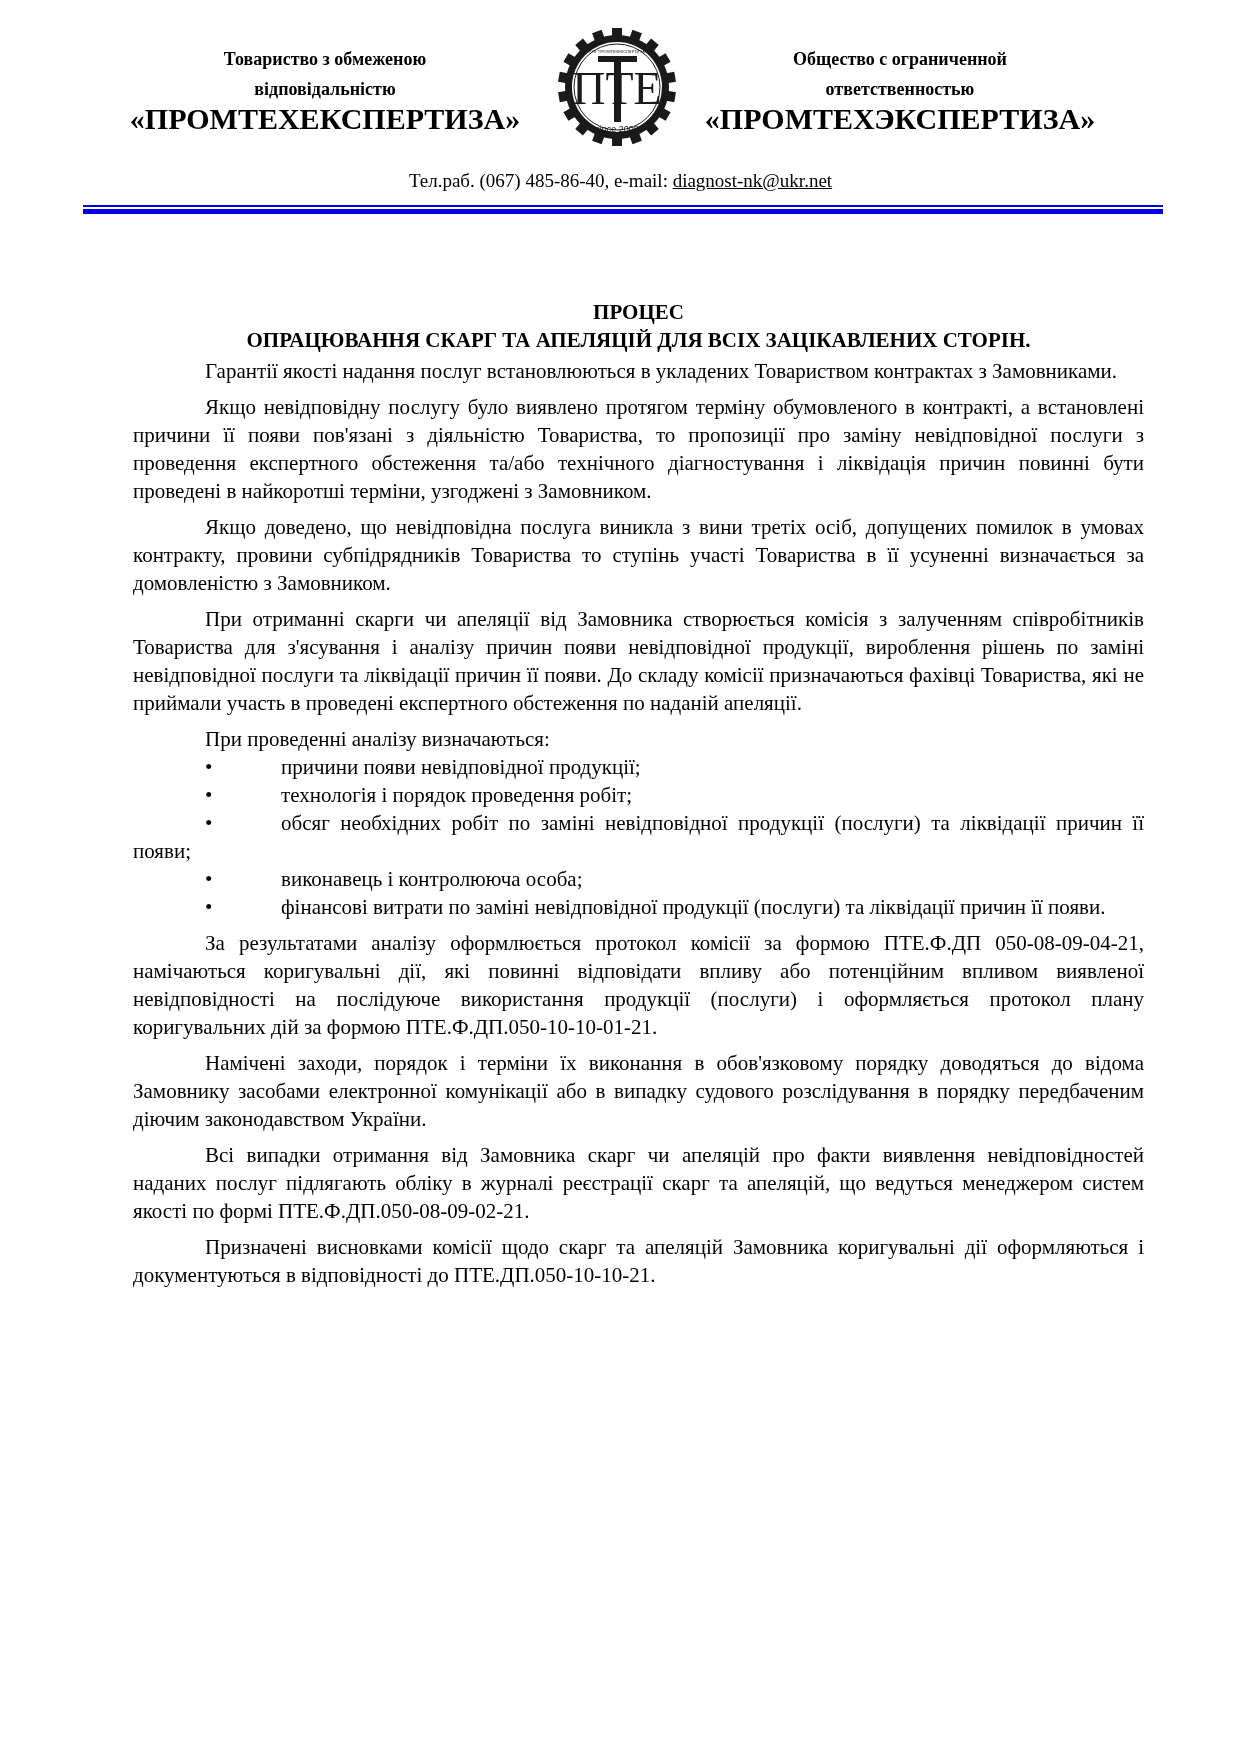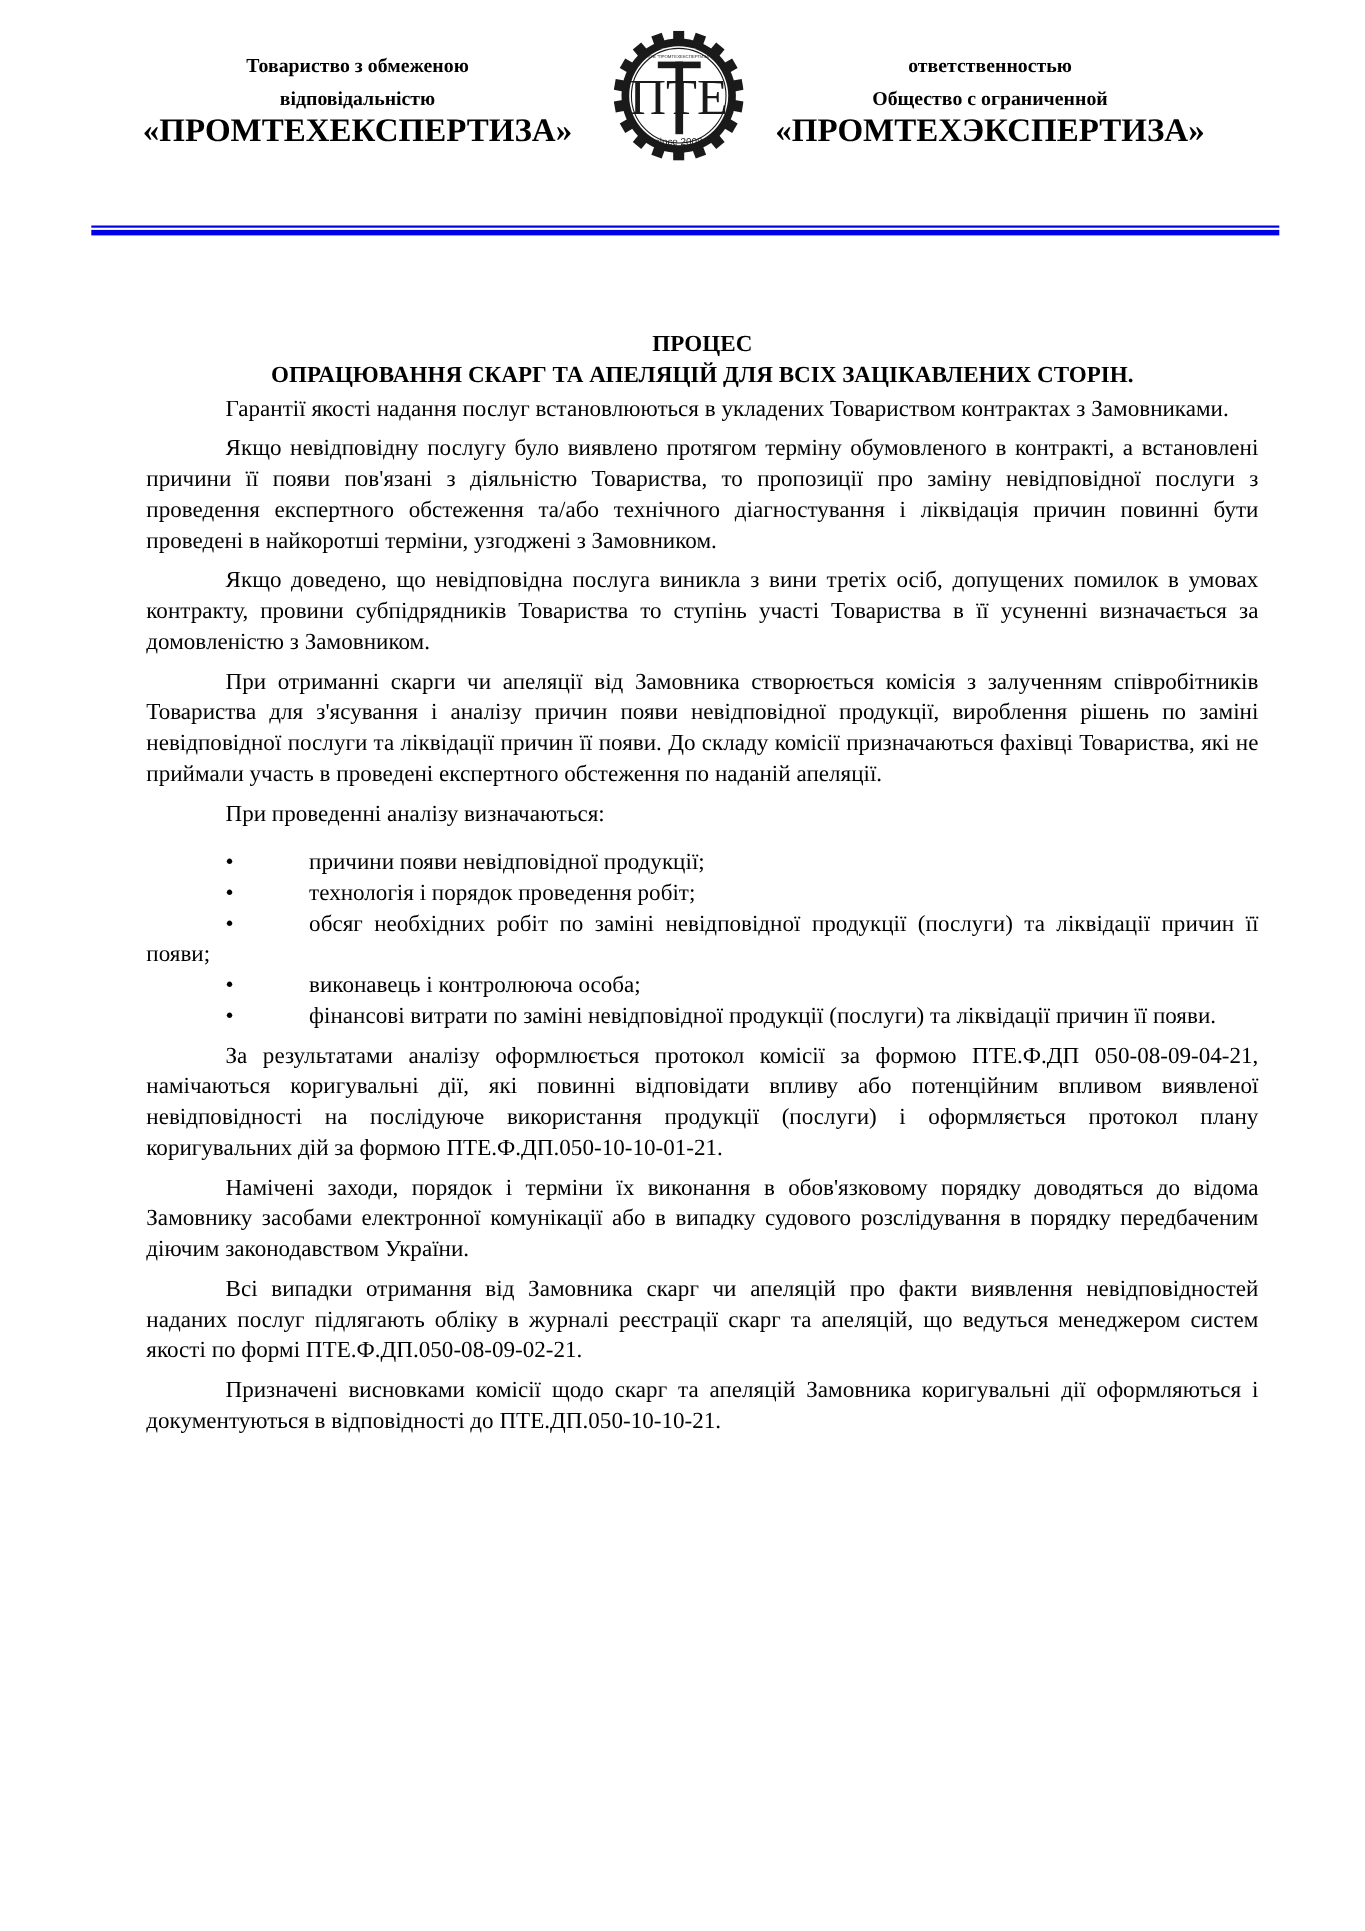--- a/index.html
+++ b/index.html
@@ -22,21 +22,21 @@
 
   .rule-thin { position: absolute; left: 83px; top: 205px; width: 1080px; height: 2px; background: #0000e6; }
   .rule-thick { position: absolute; left: 83px; top: 209px; width: 1080px; height: 5px; background: #0000e6; }
 
   .content { position: absolute; left: 133px; top: 298px; width: 1011px;
              font-size: 21px; line-height: 28px; }
   .title { text-align: center; font-weight: bold; font-size: 21px; line-height: 28px; margin: 0; }
   .title-1 { margin-left: 0; }
   .para { text-align: justify; text-indent: 72px; margin: 8px 0 0 0; }
   .para.first { margin-top: 3px; }
-  .lead { text-indent: 72px; margin: 8px 0 16px 0; }
+  .lead { text-indent: 72px; margin: 8px 0 0 0; }
   .bullets { list-style: none; margin: 0; padding: 0; }
   .bullet { text-align: justify; margin: 0; text-indent: 72px; position: relative; font-family: Liberation Serif, serif; }
   .bullet-pad { display: inline-block; width: 76px; text-indent: 0; }
 </style>
 </head>
 <body>
 
 <div class="header">
   <div class="hdr-col hdr-left">
     <span class="hdr-line">Товариство з обмеженою</span>
@@ -73,25 +73,28 @@
       <circle cx="59" cy="59" r="43" fill="none" stroke="#1a1a1a" stroke-width="1"></circle>
       <text x="59" y="76" text-anchor="middle" font-family="Liberation Serif, serif" font-size="46" fill="#1a1a1a">ПТЕ</text>
       <rect x="56" y="28" width="7" height="66" fill="#1a1a1a"></rect>
       <rect x="40" y="28" width="39" height="6" fill="#1a1a1a"></rect>
       <text x="59" y="104" text-anchor="middle" font-family="Liberation Sans, sans-serif" font-size="9" fill="#1a1a1a">since 2008</text>
       <text x="59" y="25" text-anchor="middle" font-family="Liberation Sans, sans-serif" font-size="4" fill="#1a1a1a">ТОВ "ПРОМТЕХЕКСПЕРТИЗА"</text>
     </svg>
   </div>
 
   <div class="hdr-col hdr-right">
+    <span class="hdr-line">Общество с ограниченной</span>
     <span class="hdr-line">ответственностью</span>
-    <span class="hdr-line">Общество с ограниченной</span>
     <span class="hdr-name">«ПРОМТЕХЭКСПЕРТИЗА»</span>
   </div>
 
+  <div class="contact">
+    <span>Тел.раб. (067) 485-86-40, e-mail: </span><a class="email">diagnost-nk@ukr.net</a>
+  </div>
 
   <div class="rule-thin"></div>
   <div class="rule-thick"></div>
 </div>
 
 <div class="content">
   <p class="title title-1">ПРОЦЕС</p>
   <p class="title">ОПРАЦЮВАННЯ СКАРГ ТА АПЕЛЯЦІЙ ДЛЯ ВСІХ ЗАЦІКАВЛЕНИХ СТОРІН.</p>
 
   <p class="para first">Гарантії якості надання послуг встановлюються в укладених Товариством контрактах з Замовниками.</p>

